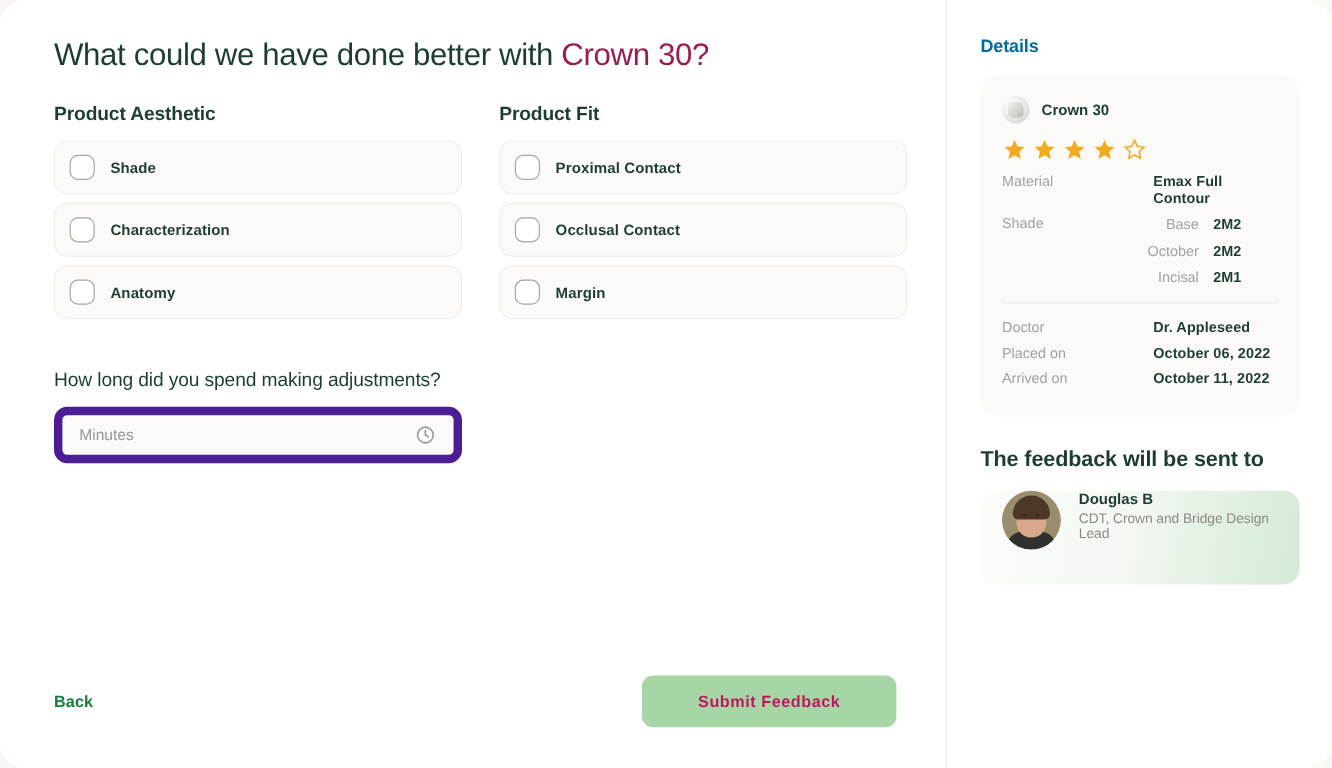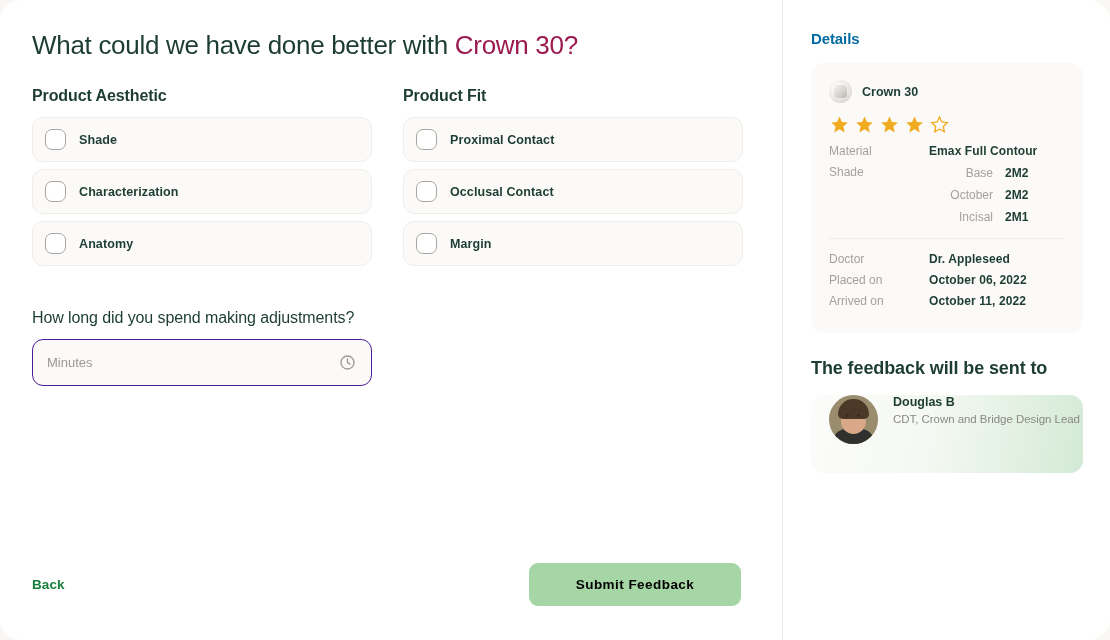--- a/index.html
+++ b/index.html
@@ -9,20 +9,21 @@
     font-family: "Liberation Sans", sans-serif;
     -webkit-font-smoothing: antialiased;
   }
   .page {
     position: relative;
     width: 1110px; height: 640px;
     background: #ffffff;
     border-radius: 22px;
     overflow: hidden;
     display: flex;
+    padding-left: 13px;
   }
   
   .left-panel {
     width: 783px;
     height: 640px;
     padding: 30px 32px 0 32px;
     position: relative;
     background: #ffffff;
     border-right: 1px solid #ebe9e6;
   }
@@ -73,21 +74,21 @@
   .dur-block { margin-top: 36px; }
   .dur-q {
     font-size: 16px;
     color: #1d3d32;
     margin-bottom: 12px;
     letter-spacing: -0.1px;
   }
   .minutes-field {
     width: 340px; height: 47px;
     background: #fbfaf8;
-    border: 1px solid #4c1d95;
+    border: 7px solid #4c1d95;
     border-radius: 11px;
     display: flex;
     align-items: center;
     padding: 0 15px 0 14px;
     cursor: text;
   }
   .minutes-ph {
     flex: 1;
     font-size: 13px;
     color: #9b9894;
@@ -108,21 +109,21 @@
     color: #15803d;
     background: none;
     border: none;
     cursor: pointer;
     letter-spacing: 0.1px;
     font-family: inherit;
   }
   .submit-btn {
     width: 212px; height: 43px;
     background: #a6d6a6;
-    color: #000000;
+    color: #be185d;
     border: none;
     border-radius: 9px;
     font-size: 13.5px;
     font-weight: bold;
     letter-spacing: 0.45px;
     cursor: pointer;
     font-family: inherit;
   }
   
   .right-panel {
@@ -165,20 +166,21 @@
     font-weight: bold;
     color: #1d3d32;
   }
   .stars { display: flex; gap: 6px; margin: 12px 0 10px 1px; }
   .star { width: 19px; height: 19px; }
   .kv {
     display: flex;
     align-items: baseline;
     font-size: 12px;
     margin-bottom: 7px;
+    gap: 26px;
   }
   .kv-key { width: 100px; color: #a5a19c; flex: none; }
   .kv-val { color: #1d3d32; font-weight: bold; letter-spacing: 0.1px; }
   .shade-rows { margin-top: -20px; }
   .shade-row {
     display: flex;
     align-items: baseline;
     font-size: 12px;
     margin-bottom: 8px;
     padding-left: 100px;

